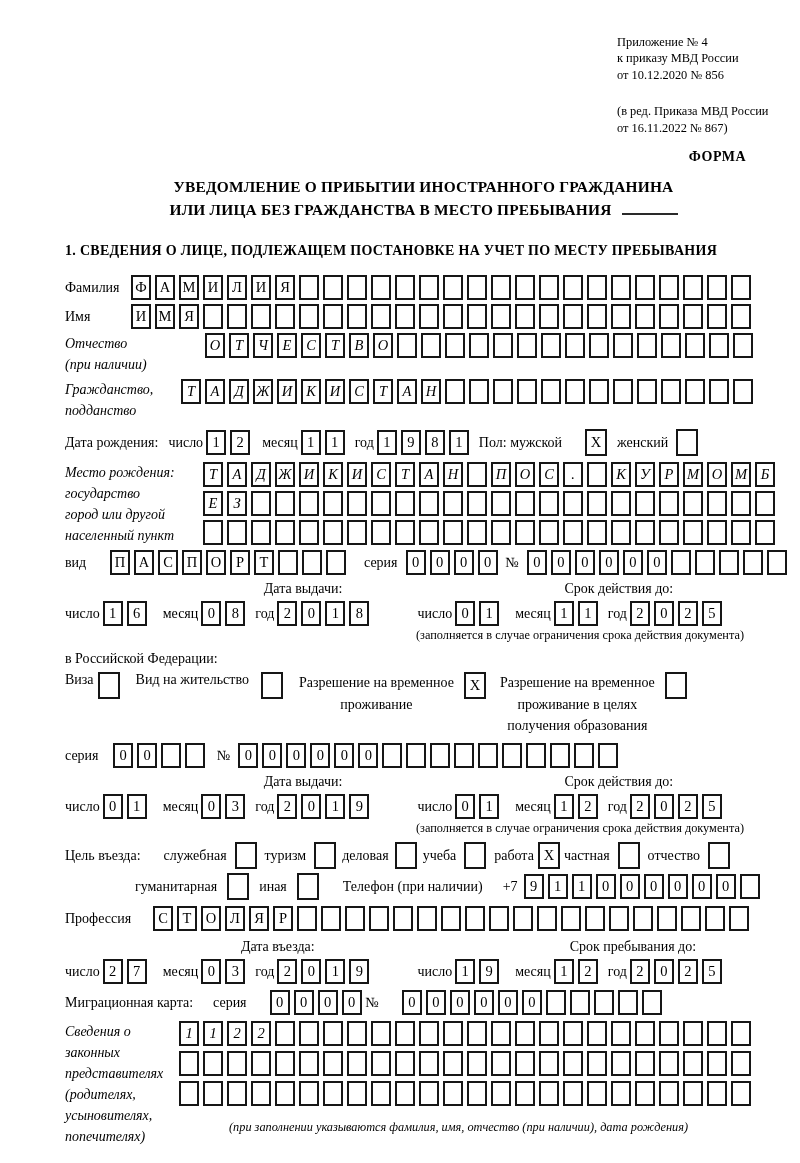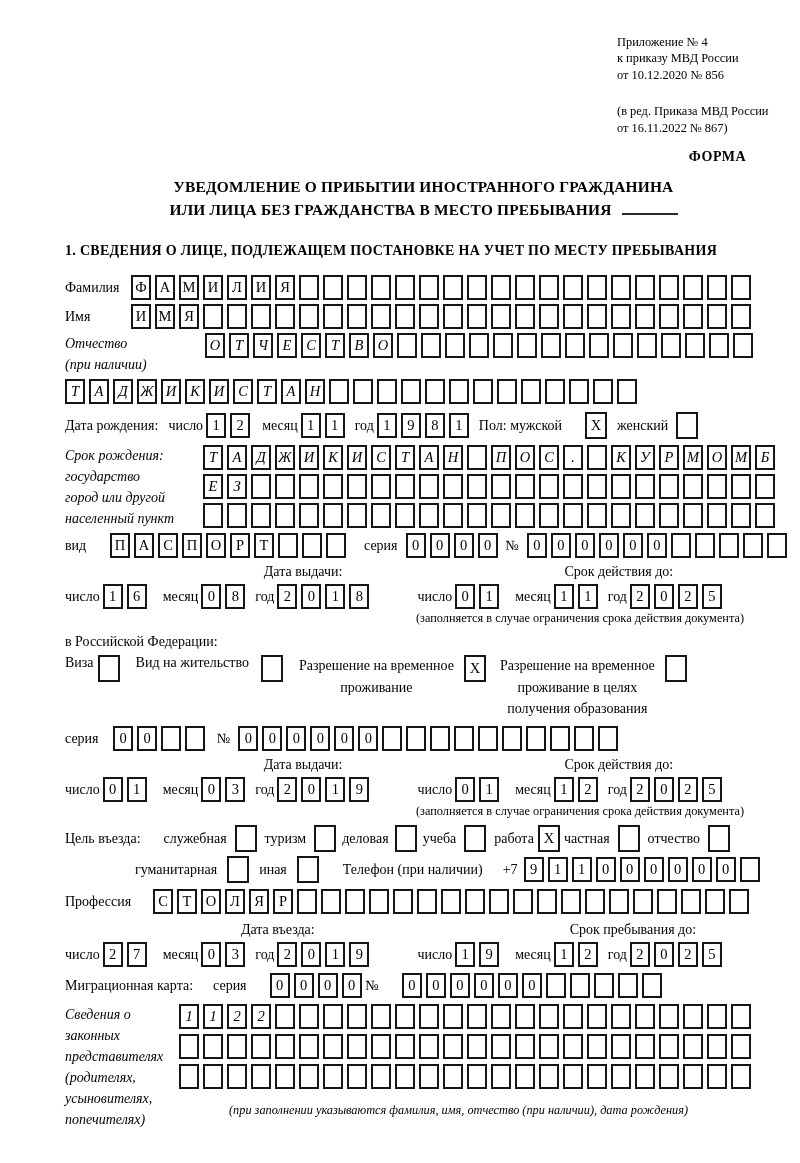--- a/index.html
+++ b/index.html
@@ -155,20 +155,24 @@
         <span class="cell"></span>
         <span class="cell"></span>
         <span class="cell"></span>
         <span class="cell"></span>
         <span class="cell"></span>
         <span class="cell"></span>
       </span>
   </div>
 
   <div class="row top">
+    <span class="lbl2" style="width:116px">
+      <div>Гражданство,</div>
+      <div>подданство</div>
+    </span>
     <span class="cells">
         <span class="cell">Т</span>
         <span class="cell">А</span>
         <span class="cell">Д</span>
         <span class="cell">Ж</span>
         <span class="cell">И</span>
         <span class="cell">К</span>
         <span class="cell">И</span>
         <span class="cell">С</span>
         <span class="cell">Т</span>
@@ -214,21 +218,21 @@
         <span class="cell">X</span>
       </span>
     <span class="ml10 mr8">женский</span>
     <span class="cells cb">
         <span class="cell"></span>
       </span>
   </div>
 
   <div class="row top mt6">
     <span class="lbl2" style="width:138px">
-      <div>Срок рождения:</div>
+      <div>Место рождения:</div>
       <div>государство</div>
       <div>город или другой</div>
       <div>населенный пункт</div>
     </span>
     <span>
       <div class="cells">
           <span class="cell">Т</span>
           <span class="cell">А</span>
           <span class="cell">Д</span>
           <span class="cell">Ж</span>

